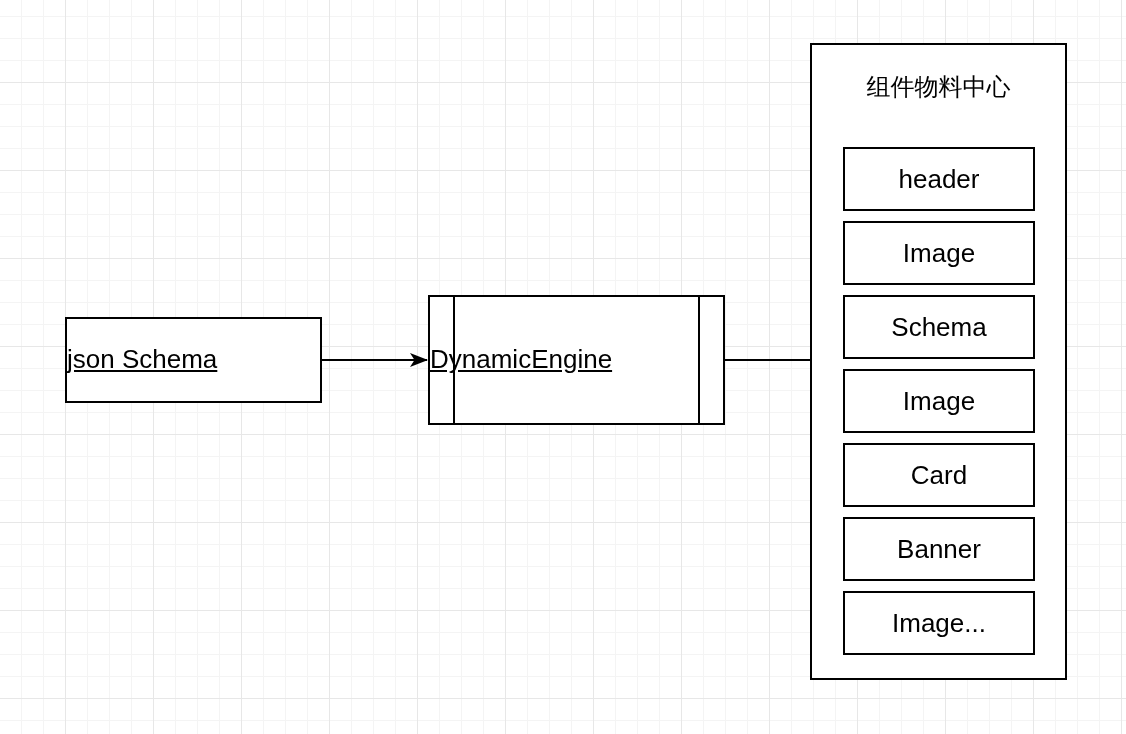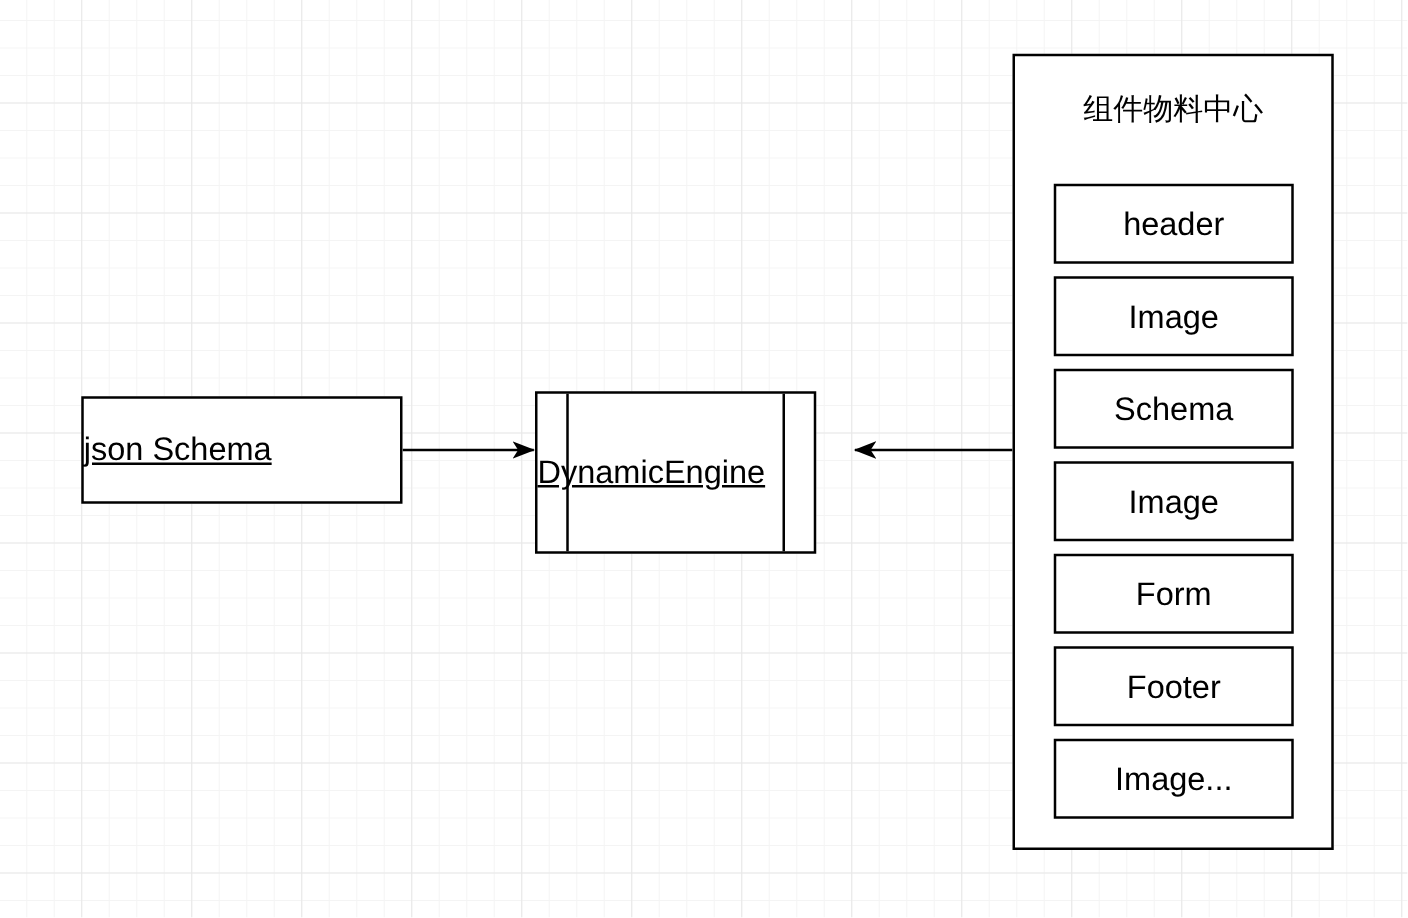--- a/index.html
+++ b/index.html
@@ -42,22 +42,22 @@
 
   .node-json-schema {
     left: 65px;
     top: 317px;
     width: 257px;
     height: 86px;
   }
 
   .node-dynamic-engine {
     left: 428px;
-    top: 313px;
-    width: 225px;
+    top: 295px;
+    width: 297px;
     height: 130px;
   }
 
   .vline {
     position: absolute;
     top: 0;
     bottom: 0;
     width: 2px;
     background: #000000;
   }
@@ -140,19 +140,19 @@
     <span>DynamicEngine</span>
   </div>
 
   <div class="material-center">
     <div class="material-title">组件物料中心</div>
     <div class="component-list">
       <div class="component-box">header</div>
       <div class="component-box">Image</div>
       <div class="component-box">Schema</div>
       <div class="component-box">Image</div>
-      <div class="component-box">Form</div>
-      <div class="component-box">Footer</div>
+      <div class="component-box">Card</div>
+      <div class="component-box">Banner</div>
       <div class="component-box">Image...</div>
     </div>
   </div>
 
 </div>
 
 </body></html>

